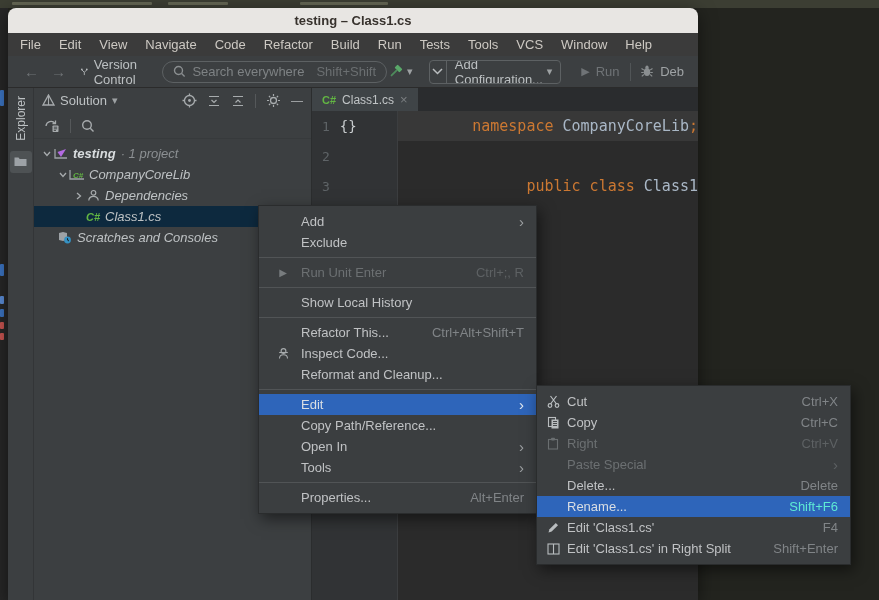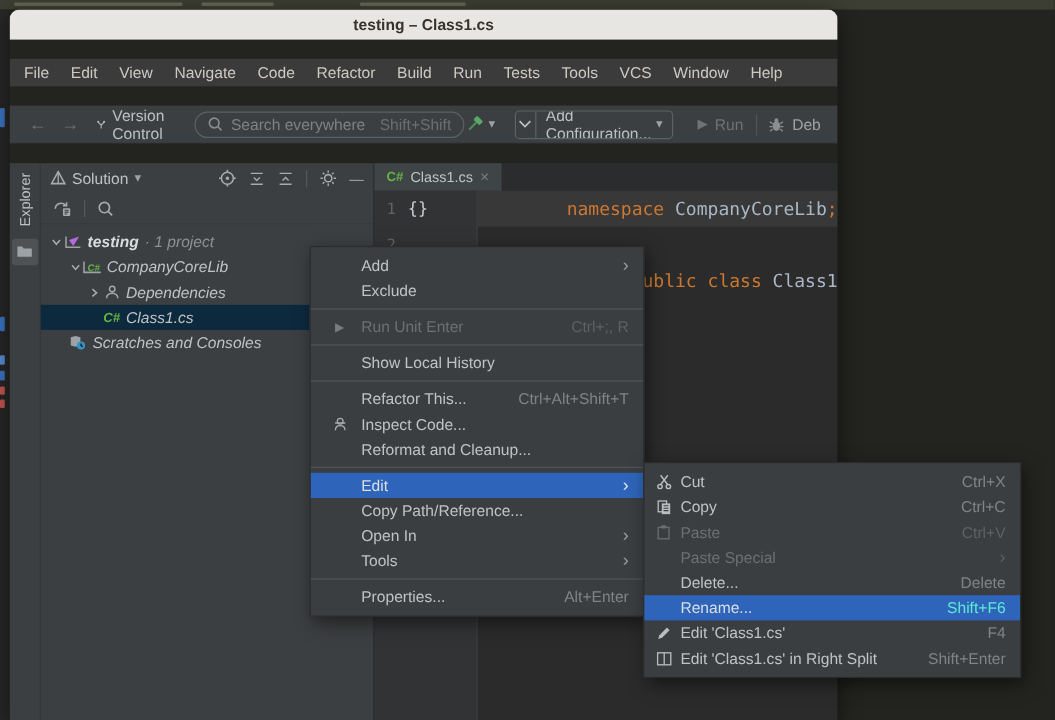--- a/index.html
+++ b/index.html
@@ -9,21 +9,21 @@
   *{box-sizing:border-box; margin:0; padding:0;}
   html,body{width:879px;height:600px;overflow:hidden;}
   body{position:relative;background:#23241F;font-family:"Liberation Sans",sans-serif;-webkit-font-smoothing:antialiased;}
 
   
   .top-strip{position:absolute;left:0;top:0;width:879px;height:8px;background:#3C3E33;}
   .top-strip .frag{position:absolute;top:2px;height:3px;background:#86896F;opacity:.55;border-radius:1px;}
   .edge-col{position:absolute;left:0;top:8px;width:8px;height:592px;background:#272727;}
   .edge-col .mark{position:absolute;left:0;width:4px;border-radius:1px;}
 
-  .window{position:absolute;left:8px;top:8px;width:690px;height:592px;border-radius:8px 8px 0 0;overflow:hidden;display:flex;flex-direction:column;box-shadow:0 4px 18px rgba(0,0,0,.5);gap:16px;}
+  .window{position:absolute;left:8px;top:8px;width:690px;height:592px;border-radius:8px 8px 0 0;overflow:hidden;display:flex;flex-direction:column;box-shadow:0 4px 18px rgba(0,0,0,.5);}
 
   .titlebar{height:25px;background:#E8E6E3;color:#37322D;font-weight:bold;font-size:13px;display:flex;align-items:center;justify-content:center;flex:0 0 auto;}
 
   .menubar{height:23px;background:#3B3B3B;display:flex;align-items:center;padding-left:3px;flex:0 0 auto;}
   .menubar .mitem{color:#CDC9C3;font-size:13px;padding:2px 9px;cursor:default;}
 
   .toolbar{height:32px;background:#3C3F41;display:flex;align-items:center;padding:0 10px;flex:0 0 auto;border-bottom:1px solid #2B2B2B;}
   .nav-arrow{color:#6F7376;font-size:15px;padding:0 6px;}
   .vc{display:flex;align-items:center;gap:5px;margin-left:8px;color:#BCC0C2;font-size:13px;}
   .searchbox{position:relative;margin-left:14px;width:228px;height:22px;border:1px solid #5D6163;border-radius:12px;display:flex;align-items:center;padding:0 10px;gap:6px;}
@@ -33,21 +33,21 @@
   .tb-spacer{flex:1;}
   .hammer-wrap{display:flex;align-items:center;gap:3px;margin-right:16px;}
   .dd{color:#9DA1A3;font-size:11px;}
   .config-group{display:flex;align-items:center;height:24px;border:1px solid #5D6163;border-radius:4px;overflow:hidden;margin-right:10px;}
   .config-group .chev-cell{width:28px;height:100%;display:flex;align-items:center;justify-content:center;border-right:1px solid #5D6163;}
   .config-group .cfg-label{color:#BCC0C2;font-size:13px;padding:0 8px;width:178px;display:flex;align-items:center;}
   .config-group .cfg-label .dd{margin-left:auto;}
   .runbtn{display:flex;align-items:center;gap:6px;color:#6F7376;font-size:13px;padding:0 10px;}
   .runbtn .play{font-size:11px;color:#6F7376;}
   .tb-vsep{width:1px;height:18px;background:#515557;}
-  .debugbtn{display:flex;align-items:flex-end;gap:6px;color:#9FA3A5;font-size:13px;padding:0 4px 0 10px;}
+  .debugbtn{display:flex;align-items:flex-start;gap:6px;color:#9FA3A5;font-size:13px;padding:0 4px 0 10px;}
 
   .main{flex:1;display:flex;min-height:0;}
 
   .stripe{width:26px;background:#3C3F41;border-right:1px solid #333537;display:flex;flex-direction:column;align-items:center;flex:0 0 auto;}
   .stripe .vlabel{writing-mode:vertical-rl;transform:rotate(180deg);color:#BDC1C3;font-size:12px;margin-top:8px;}
   .stripe .tool-btn{width:22px;height:22px;background:#4E5254;border-radius:3px;display:flex;align-items:center;justify-content:center;margin-top:10px;}
 
   .panel{width:278px;background:#3C3F41;border-right:1px solid #2B2D2E;display:flex;flex-direction:column;flex:0 0 auto;}
   .panel-header{height:25px;display:flex;align-items:center;padding:0 8px;gap:5px;}
   .panel-header .title{color:#BEC2C4;font-size:13px;}
@@ -431,21 +431,21 @@
     <span>Copy</span>
     <span class="sc">Ctrl+C</span>
   </div>
   <div class="mi dis">
     <span class="ico">
         <svg width="12" height="13" viewBox="0 0 12 13">
           <rect x="1.5" y="2.5" width="9" height="9.5" stroke="#6A6E70" stroke-width="1.1" fill="none"></rect>
           <rect x="4" y="0.8" width="4" height="2.6" rx="0.8" fill="#6A6E70"></rect>
         </svg>
       </span>
-    <span>Paste</span>
+    <span>Right</span>
     <span class="sc">Ctrl+V</span>
   </div>
   <div class="mi dis">
     <span>Paste Special</span>
     <span class="arr">›</span>
   </div>
   <div class="mi">
     <span>Delete...</span>
     <span class="sc">Delete</span>
   </div>

